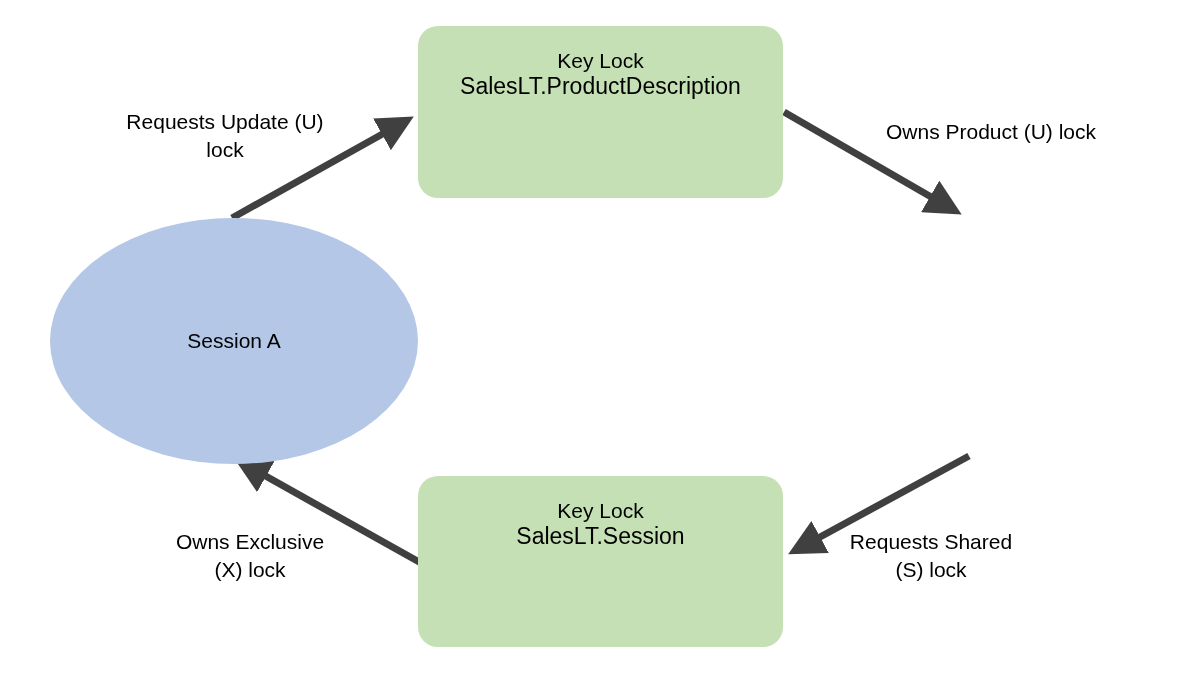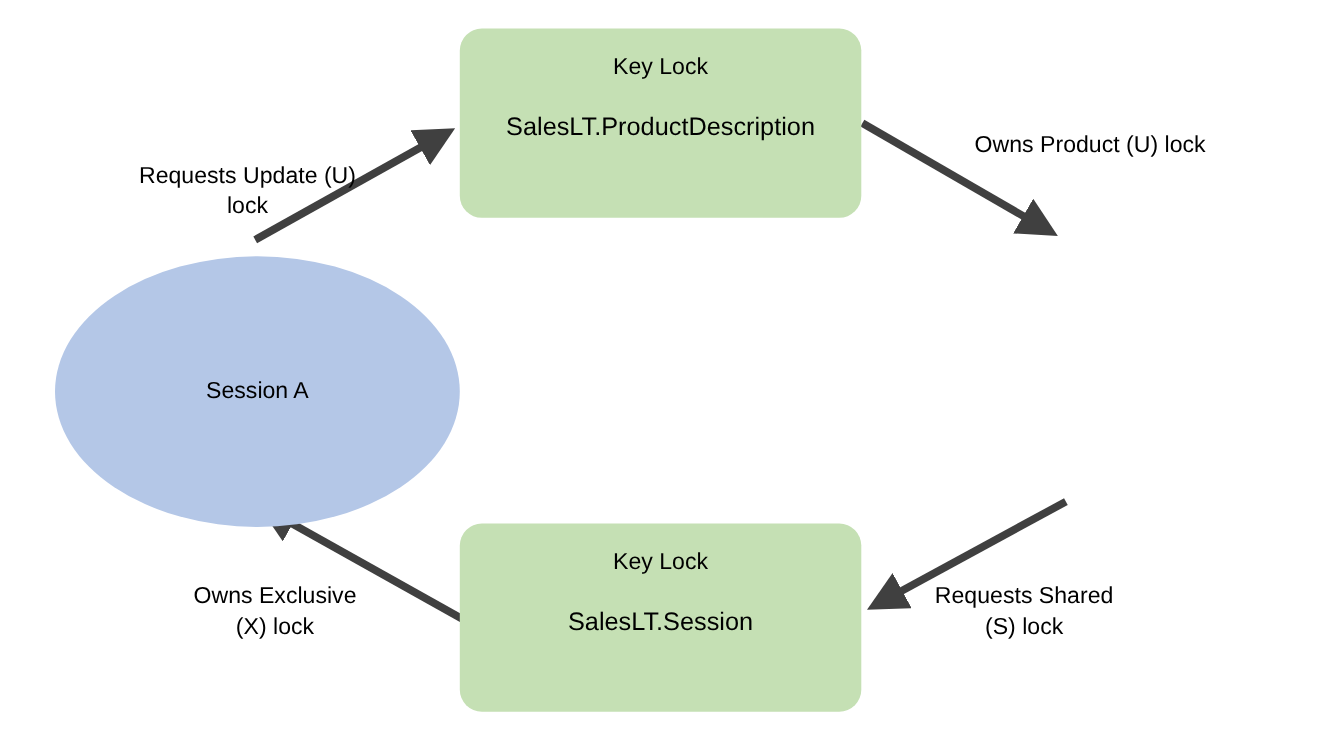--- a/index.html
+++ b/index.html
@@ -40,44 +40,43 @@
   }
   .ellipse .node-label {
     font-size: 21px;
     line-height: 1.2;
   }
   .lockbox {
     background: #C5E0B4;
     border-radius: 20px;
     justify-content: flex-start;
     padding-top: 22px;
-    gap: 29px;
   }
   .lockbox .lock-title {
     font-size: 21px;
     line-height: 1.2;
   }
   .lockbox .lock-object {
     font-size: 23px;
     line-height: 1.2;
   }
   .edge-label {
     position: absolute;
     text-align: center;
     color: #000000;
     font-size: 21px;
     line-height: 1.35;
     white-space: pre-line;
   }
   
-  #session-a { left: 50px;  top: 233px; width: 368px; height: 246px; }
+  #session-a { left: 50px;  top: 218px; width: 368px; height: 246px; }
   #session-b { left: 782px; top: 215px; width: 368px; height: 246px; }
   #lock-top    { left: 418px; top: 26px;  width: 365px; height: 172px; }
   #lock-bottom { left: 418px; top: 476px; width: 365px; height: 171px; }
-  #label-requests-update  { left: 92px;  top: 108px; width: 266px; margin-top: 38px; }
+  #label-requests-update  { left: 92px;  top: 108px; width: 266px; }
   #label-owns-update      { left: 856px; top: 118px; width: 270px; }
   #label-owns-exclusive   { left: 128px; top: 528px; width: 244px; }
   #label-requests-shared  { left: 809px; top: 528px; width: 244px; }
 </style>
 </head>
 <body>
 
 <div id="canvas">
 
   <svg id="wires" viewBox="0 0 1200 675" xmlns="http://www.w3.org/2000/svg">

